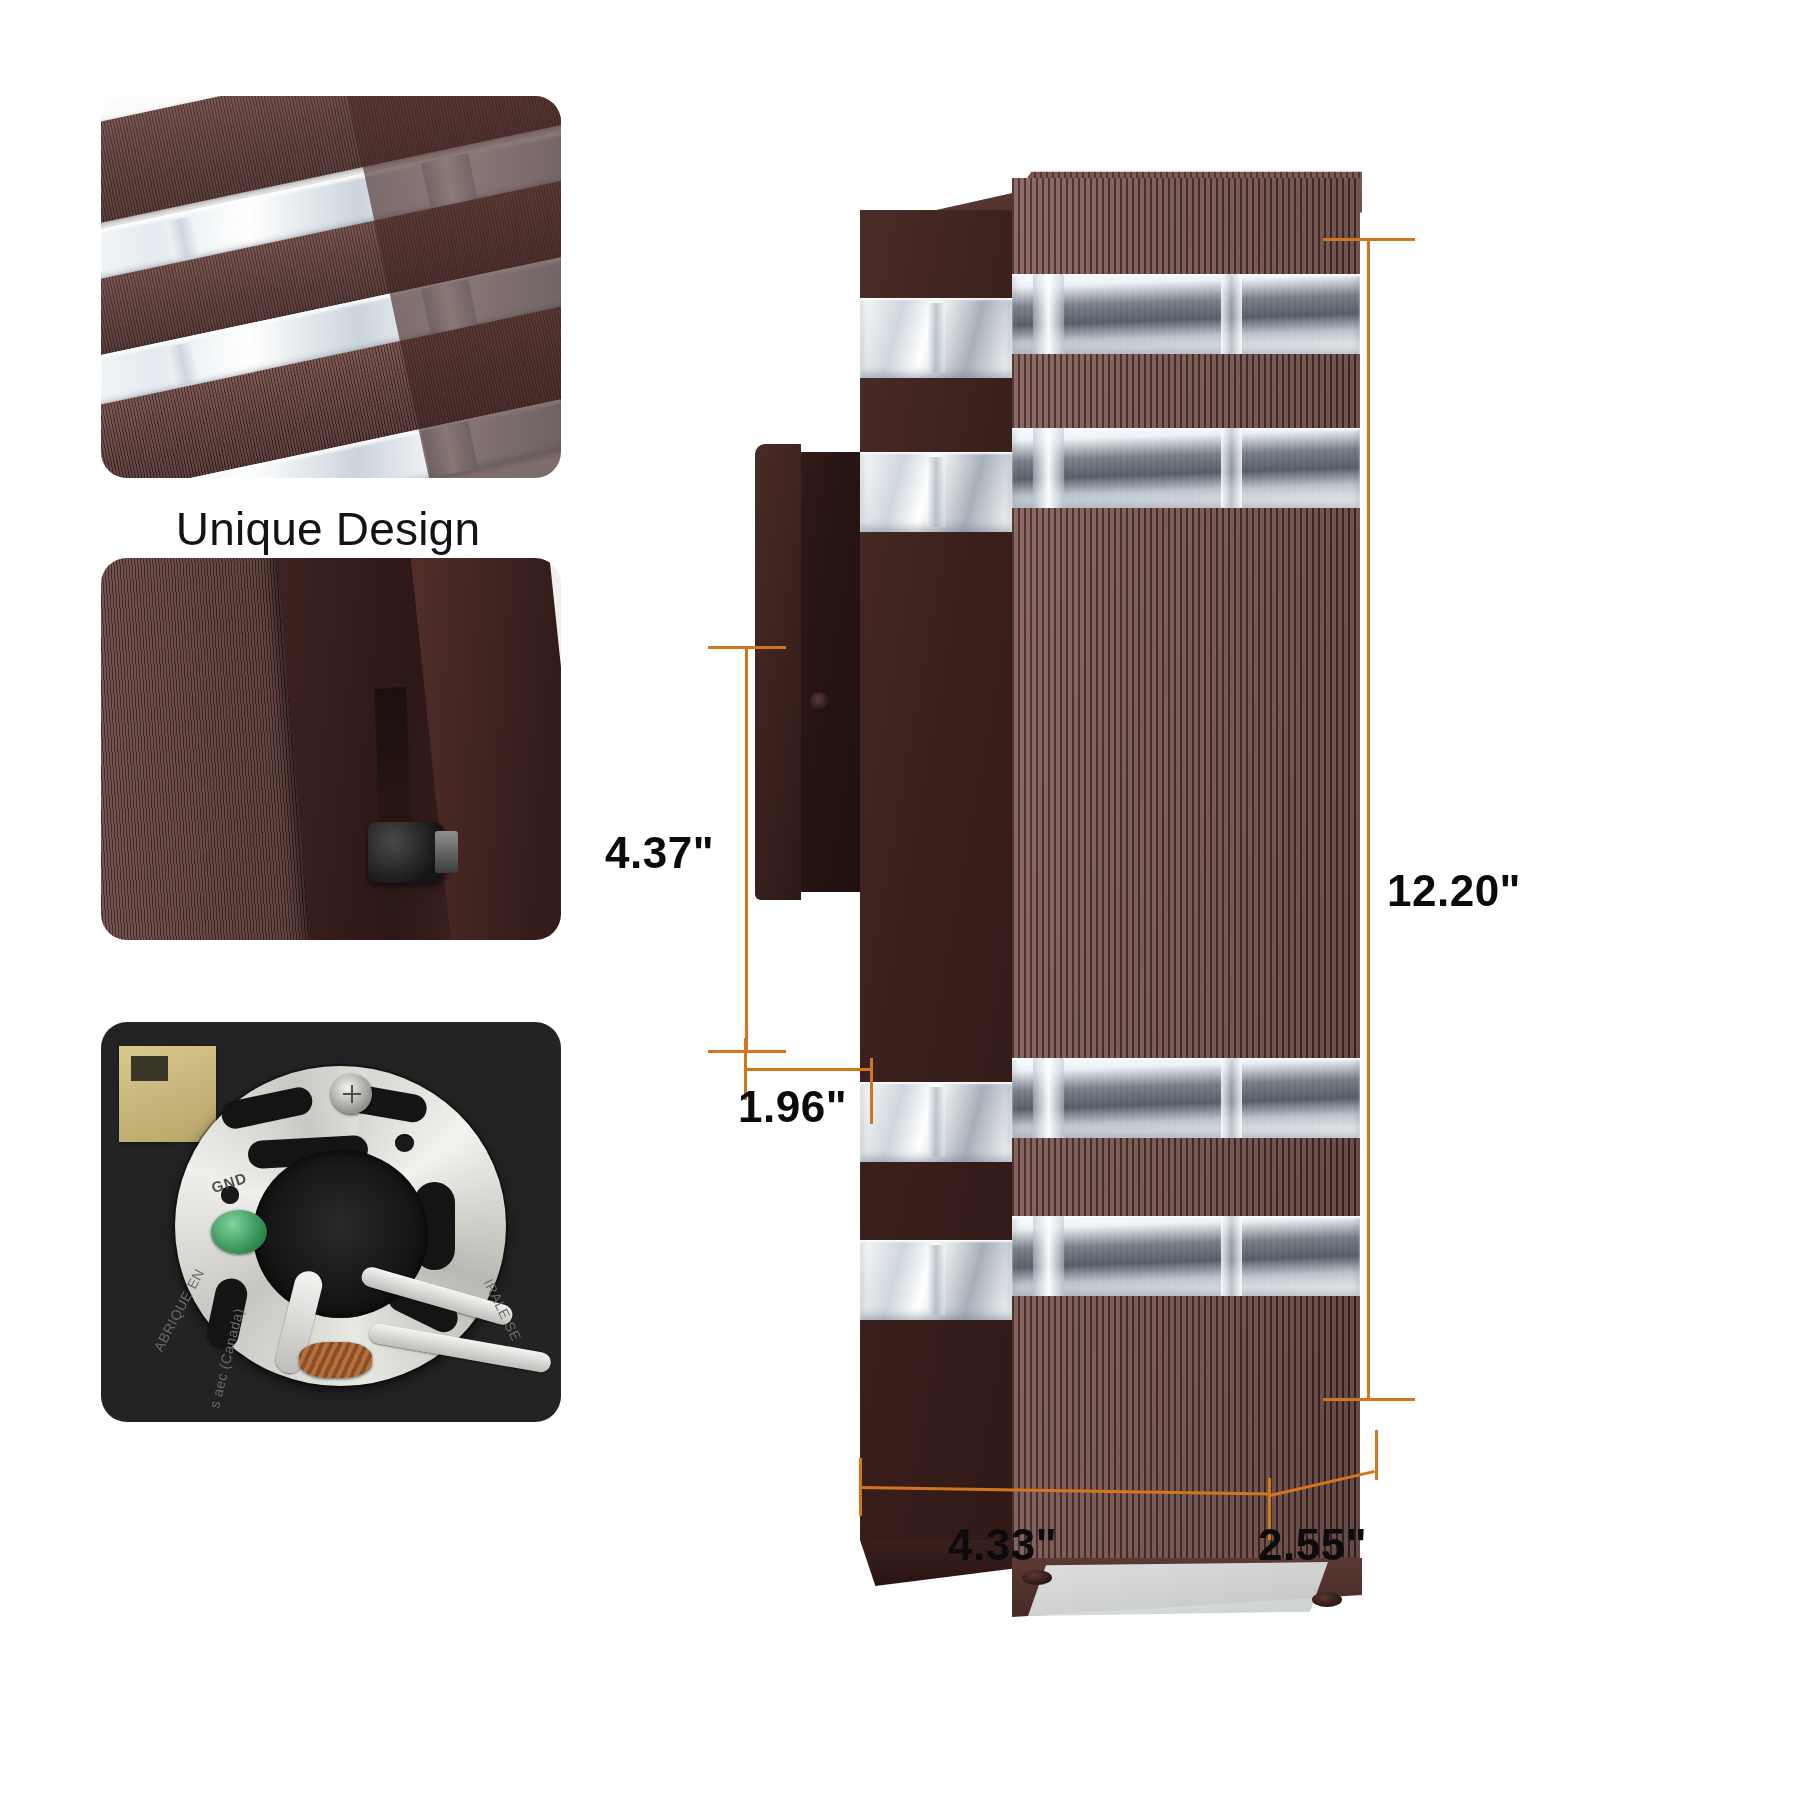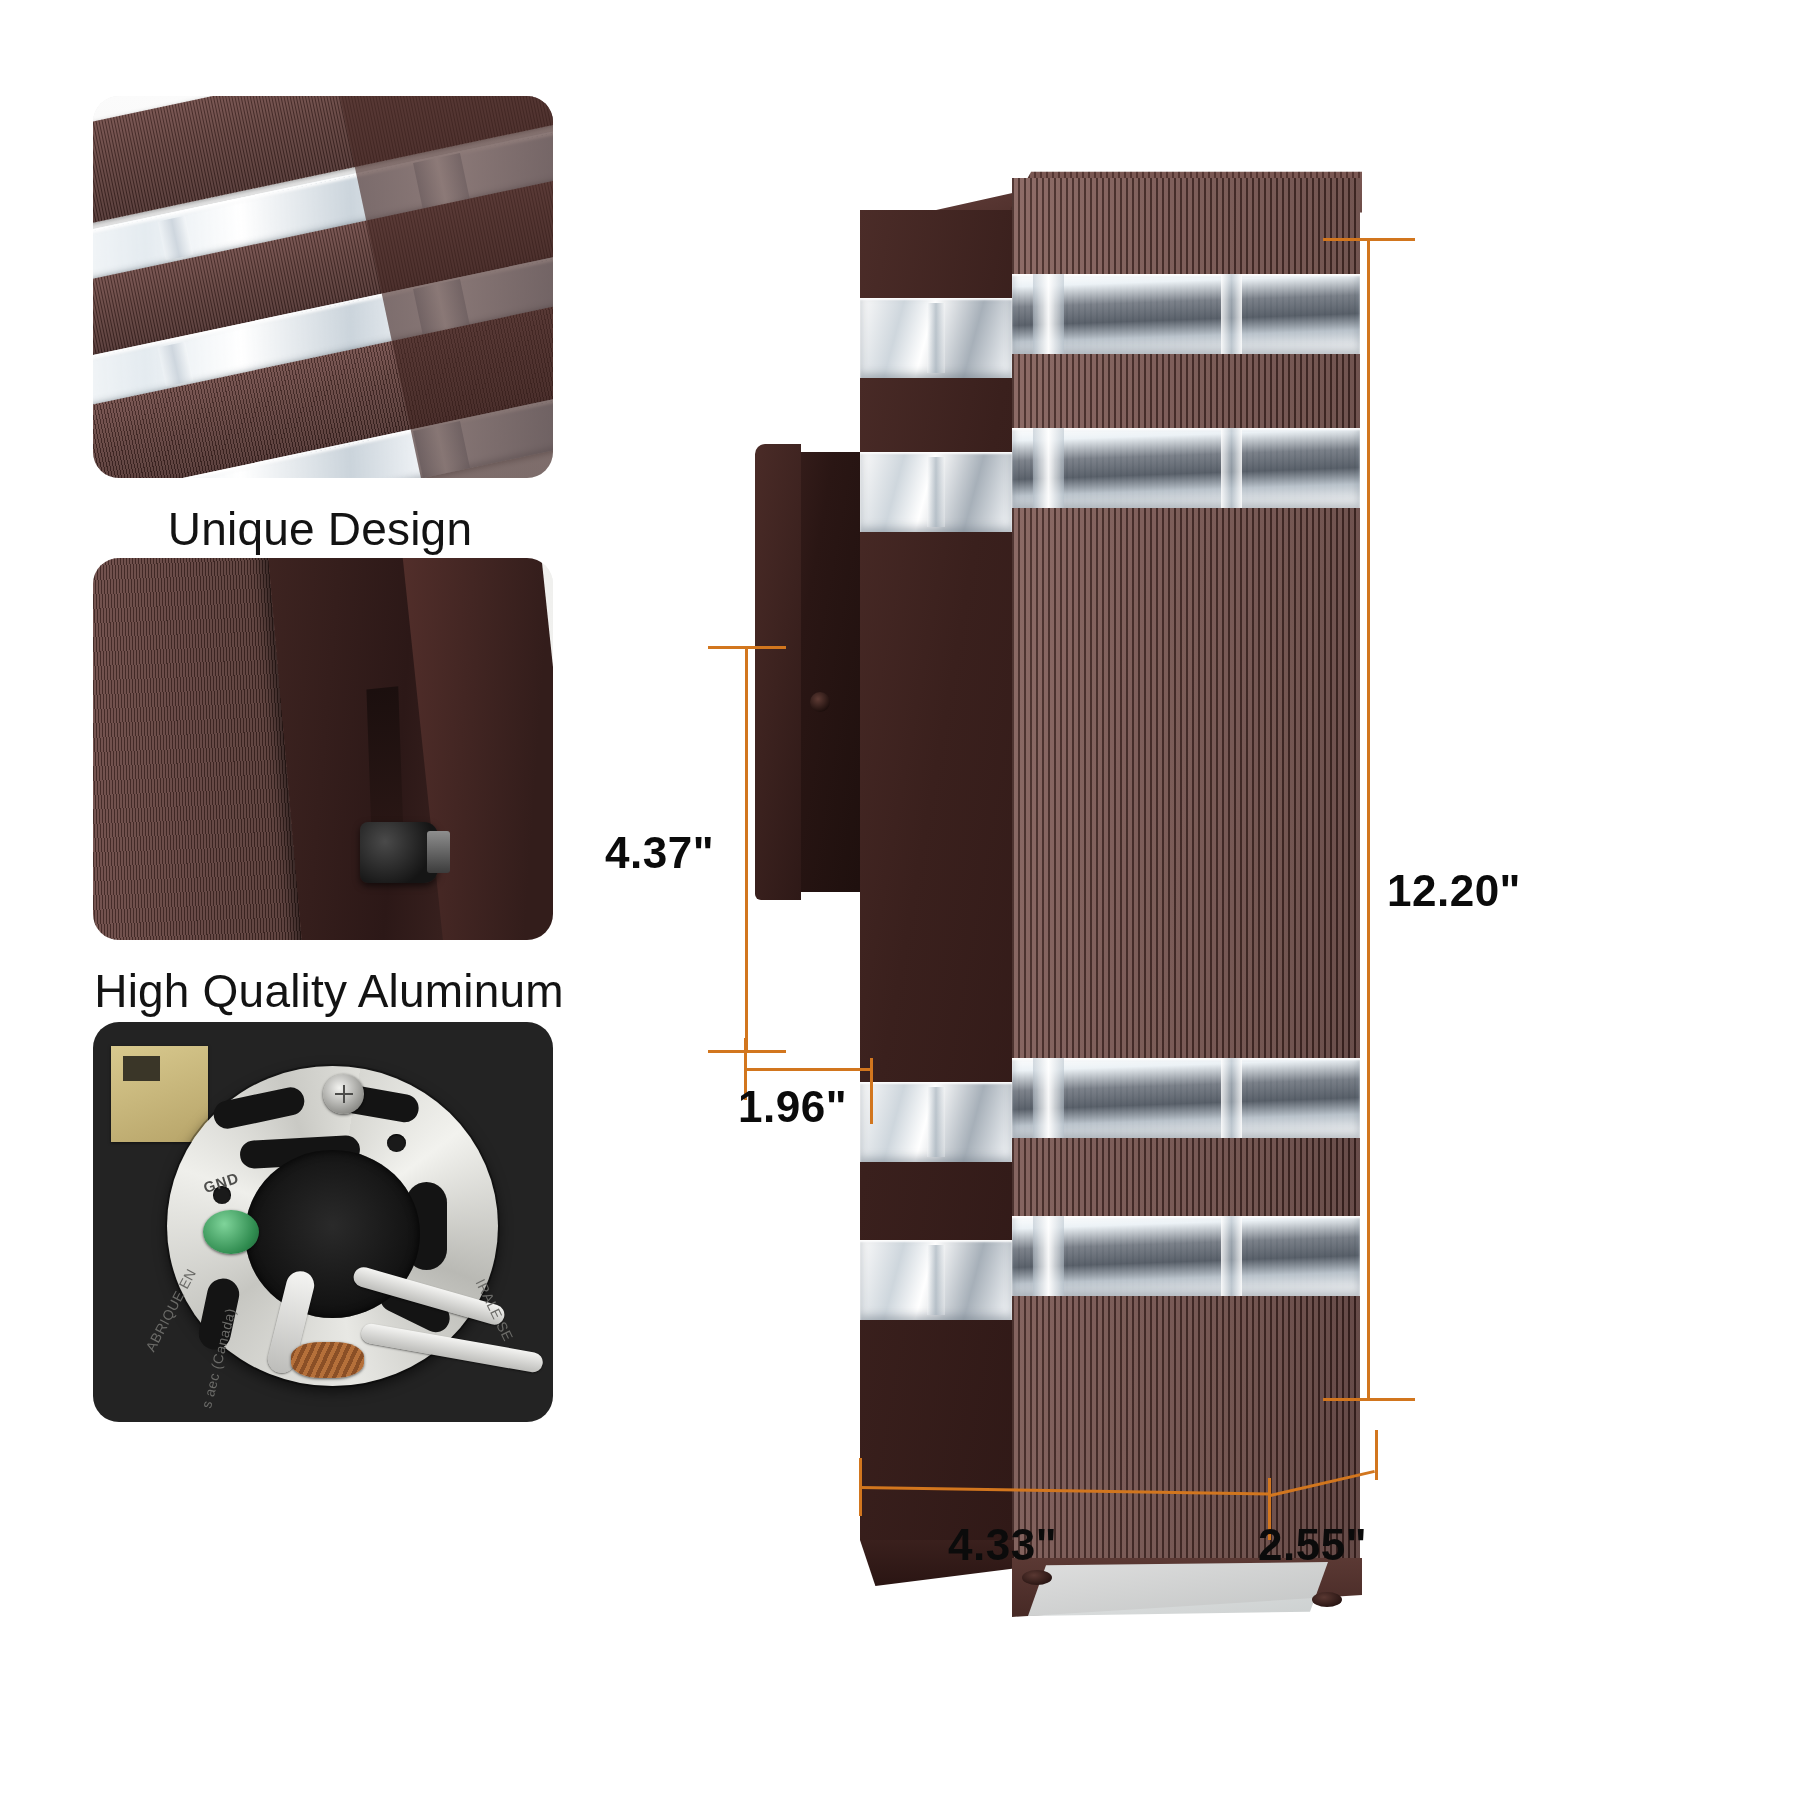--- a/index.html
+++ b/index.html
@@ -21,21 +21,21 @@
 
   
   .feature-col {
     position: absolute;
     left: 0;
     top: 0;
     width: 660px;
     height: 1800px;
   }
 
-  .feature-card { position: absolute; left: 8px; width: 660px; }
+  .feature-card { position: absolute; left: 16px; width: 660px; }
   .feature-card.c0 { top: 96px; }
   .feature-card.c1 { top: 558px; }
   .feature-card.c2 { top: 1022px; }
 
   .thumb {
     position: relative;
     width: 460px;
     height: 382px;
     margin-left: 85px;
     border-radius: 26px;
@@ -374,21 +374,20 @@
 
     <div class="feature-card c1">
       <div class="thumb">
         <div class="t2-bg"></div>
         <div class="t2-body"></div>
         <div class="t2-plate"></div>
         <div class="t2-plate2"></div>
         <div class="t2-gap"></div>
         <div class="t2-knob"></div>
       </div>
-      <div class="feature-caption">High Quality Aluminum</div>
     </div>
 
     <div class="feature-card c2">
       <div class="thumb">
         <div class="t3-dark"></div>
 
         <div class="t3-label">
             <i></i>
           </div>
 

